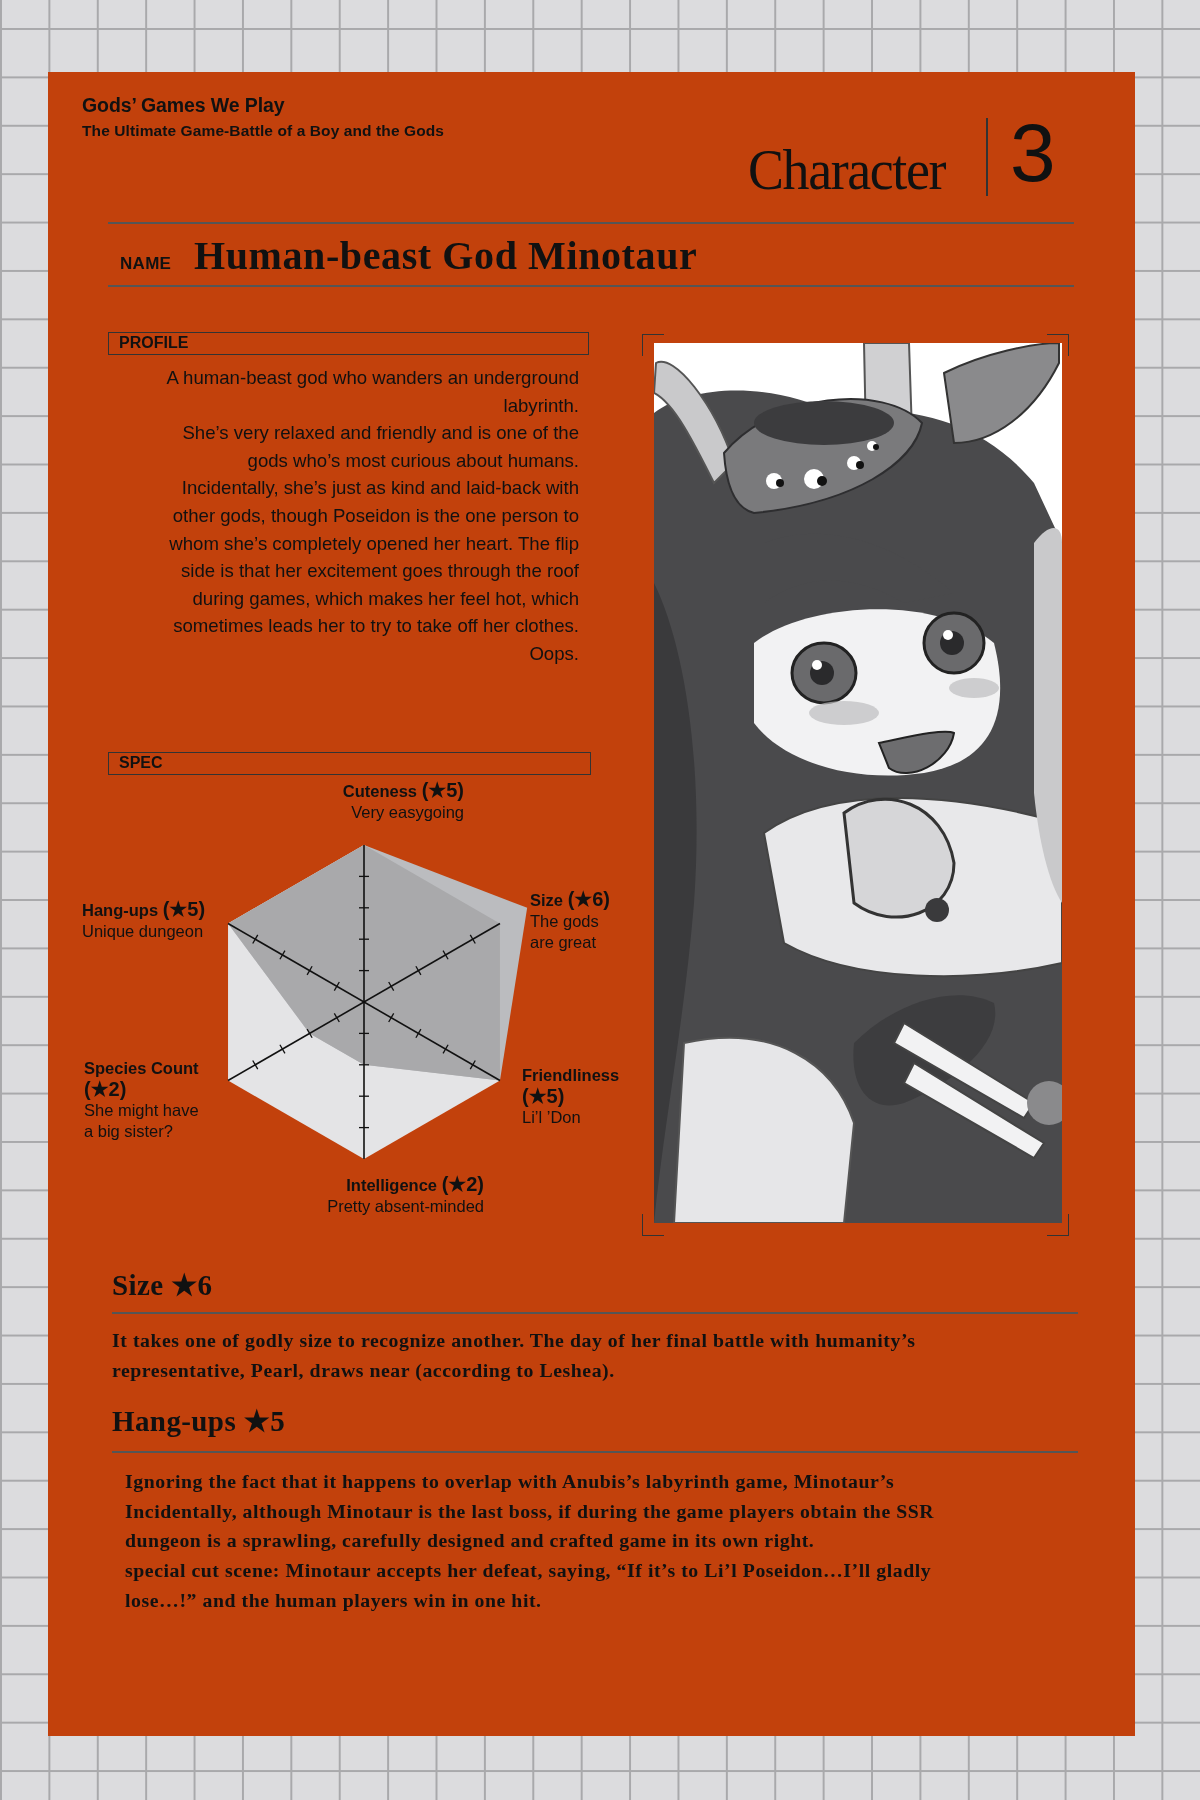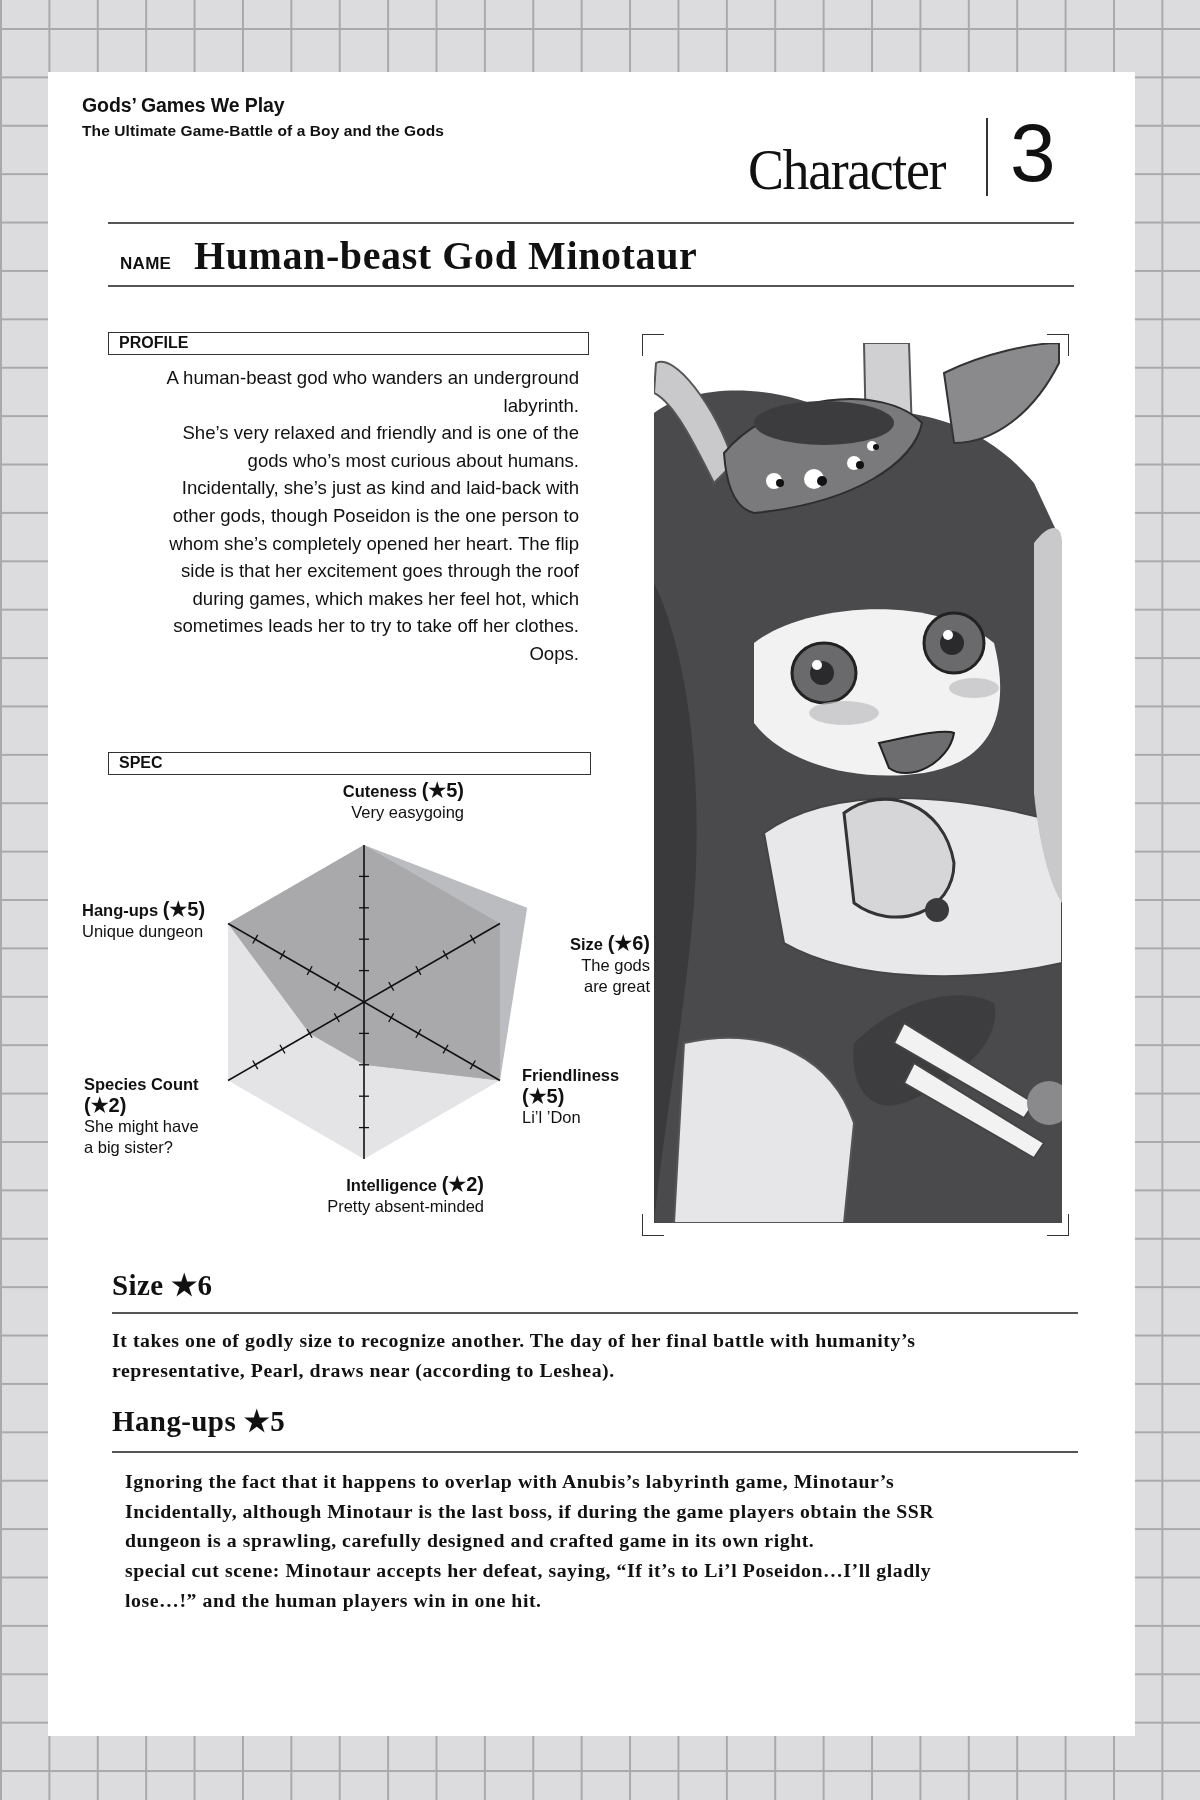--- a/index.html
+++ b/index.html
@@ -10,21 +10,21 @@
     background-image:
       linear-gradient(to right, #a9a9ab 0 2px, transparent 2px),
       linear-gradient(to bottom, #a9a9ab 0 2px, transparent 2px);
     background-size: 48.4px 48.4px;
     background-position: 0px 28px;
     font-family: "Liberation Sans", sans-serif;
     color: #111;
   }
   .page {
     position: absolute; left: 48px; top: 72px; width: 1087px; height: 1664px;
-    background: #ffffff;
+    background: #c2410c;
     padding-left: 36px;
   }
   .abs { position: absolute; }
   .series-title { left: 34px; top: 22px; font-size: 19.5px; font-weight: bold; letter-spacing: -0.1px; }
   .series-sub { left: 34px; top: 50px; font-size: 15.5px; font-weight: bold; letter-spacing: 0.1px; }
   .chapter-word { left: 700px; top: 64px; font-family: "Liberation Serif", serif; font-size: 58px; letter-spacing: -1.5px; transform: scaleX(0.93); transform-origin: left; }
   .chapter-divider { left: 938px; top: 46px; width: 1.5px; height: 78px; background: #333; }
   .chapter-num { left: 962px; top: 40px; font-size: 82px; font-weight: normal; line-height: 1; }
   .rule { height: 2px; background: #555; }
   .name-label { left: 72px; top: 174px; font-size: 17px; font-weight: bold; letter-spacing: 0.3px; margin-top: 8px; }
@@ -109,35 +109,35 @@
       <line x1="286.3068023211686" y1="918.6301270189222" x2="291.3068023211686" y2="909.9698729810777" stroke="#111111" stroke-width="1.3"></line>
       <line x1="259.11360464233724" y1="902.9301270189222" x2="264.11360464233724" y2="894.2698729810778" stroke="#111111" stroke-width="1.3"></line>
       <line x1="231.92040696350588" y1="887.2301270189222" x2="236.92040696350588" y2="878.5698729810778" stroke="#111111" stroke-width="1.3"></line>
       <line x1="204.72720928467453" y1="871.5301270189223" x2="209.72720928467453" y2="862.8698729810778" stroke="#111111" stroke-width="1.3"></line>
     </svg>
 
   <div class="abs rlabel center" style="left:216px; top:708px; width:200px;">
     <div><span class="t">Cuteness</span> <span class="st">(★5)</span></div>
     <div>Very easygoing</div>
   </div>
-  <div class="abs rlabel" style="left:482px; top:861px; width:120px;text-align:right;">
+  <div class="abs rlabel" style="left:482px; top:817px; width:120px;">
     <div><span class="t">Size</span> <span class="st">(★6)</span></div>
     <div>The gods</div>
     <div>are great</div>
   </div>
   <div class="abs rlabel" style="left:474px; top:993px; width:130px;">
     <div class="t">Friendliness</div>
     <div class="st">(★5)</div>
     <div>Li’l ’Don</div>
   </div>
   <div class="abs rlabel center" style="left:196px; top:1102px; width:240px;">
     <div><span class="t">Intelligence</span> <span class="st">(★2)</span></div>
     <div>Pretty absent-minded</div>
   </div>
-  <div class="abs rlabel" style="left:36px; top:986px; width:150px;margin-top:16px;">
+  <div class="abs rlabel" style="left:36px; top:986px; width:150px;">
     <div class="t">Species Count</div>
     <div class="st">(★2)</div>
     <div>She might have</div>
     <div>a big sister?</div>
   </div>
   <div class="abs rlabel" style="left:34px; top:827px; width:160px;">
     <div><span class="t">Hang-ups</span> <span class="st">(★5)</span></div>
     <div>Unique dungeon</div>
   </div>
 

